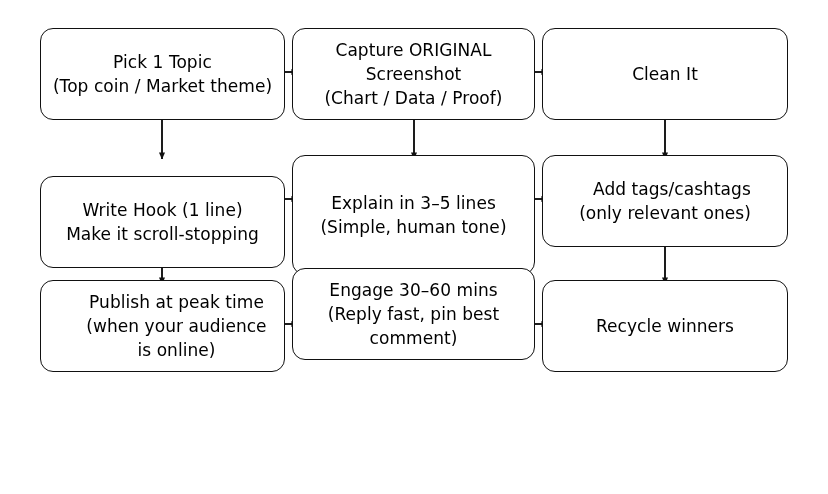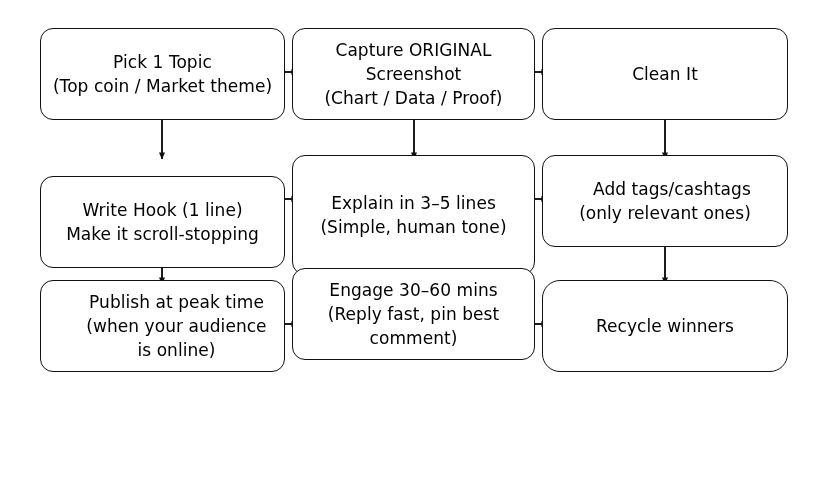--- a/index.html
+++ b/index.html
@@ -101,17 +101,17 @@
   </div>
 
   <div class="node-box" style="left:40px; top:280px; width:245px; height:92px;padding-left:28px;">
     <div class="node-label"><span>Publish at peak time</span><br><span>(when your audience is online)</span></div>
   </div>
 
   <div class="node-box" style="left:292px; top:268px; width:243px; height:92px;">
     <div class="node-label"><span>Engage 30–60 mins</span><br><span>(Reply fast, pin best comment)</span></div>
   </div>
 
-  <div class="node-box" style="left:542px; top:280px; width:246px; height:92px;border-radius:18px;">
+  <div class="node-box" style="left:542px; top:280px; width:246px; height:92px;">
     <div class="node-label"><span>Recycle winners</span><br></div>
   </div>
 
 </div>
 
 </body></html>

